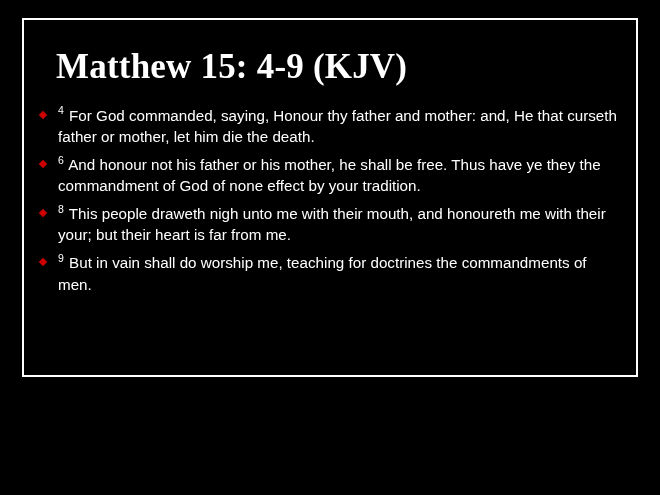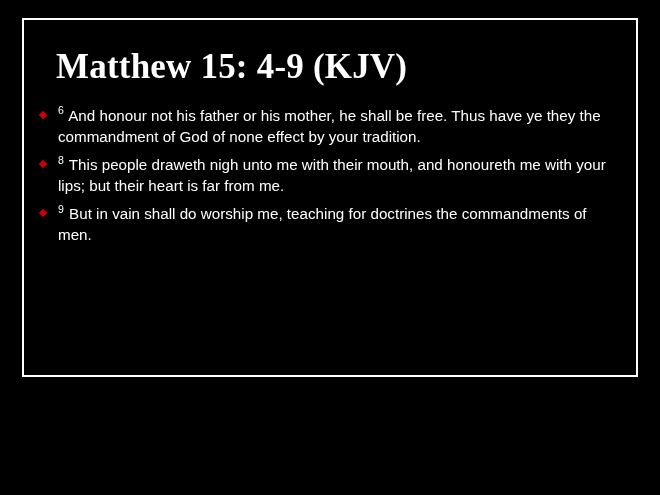--- a/index.html
+++ b/index.html
@@ -84,33 +84,38 @@
 <body>
 
 <div class="slide">
   <div class="frame"></div>
   <div class="content">
 
     <h1 class="slide-title">Matthew 15: 4-9 (KJV)</h1>
 
     <ul class="verses">
 
+      <li class="verse">
+        <span class="bullet"></span>
+        <span class="verse-num">4</span>
+        <span class="verse-text">For God commanded, saying, Honour thy father and mother: and, He that curseth father or mother, let him die the death.</span>
+      </li>
 
 
       <li class="verse">
         <span class="bullet"></span>
         <span class="verse-num">6</span>
         <span class="verse-text">And honour not his father or his mother, he shall be free. Thus have ye they the commandment of God of none effect by your tradition.</span>
       </li>
 
 
       <li class="verse">
         <span class="bullet"></span>
         <span class="verse-num">8</span>
-        <span class="verse-text">This people draweth nigh unto me with their mouth, and honoureth me with your lips; but their heart is far from me.</span>
+        <span class="verse-text">This people draweth nigh unto me with their mouth, and honoureth me with their your; but their heart is far from me.</span>
       </li>
 
       <li class="verse">
         <span class="bullet"></span>
         <span class="verse-num">9</span>
         <span class="verse-text">But in vain shall do worship me, teaching for doctrines the commandments of men.</span>
       </li>
 
     </ul>
   </div>

